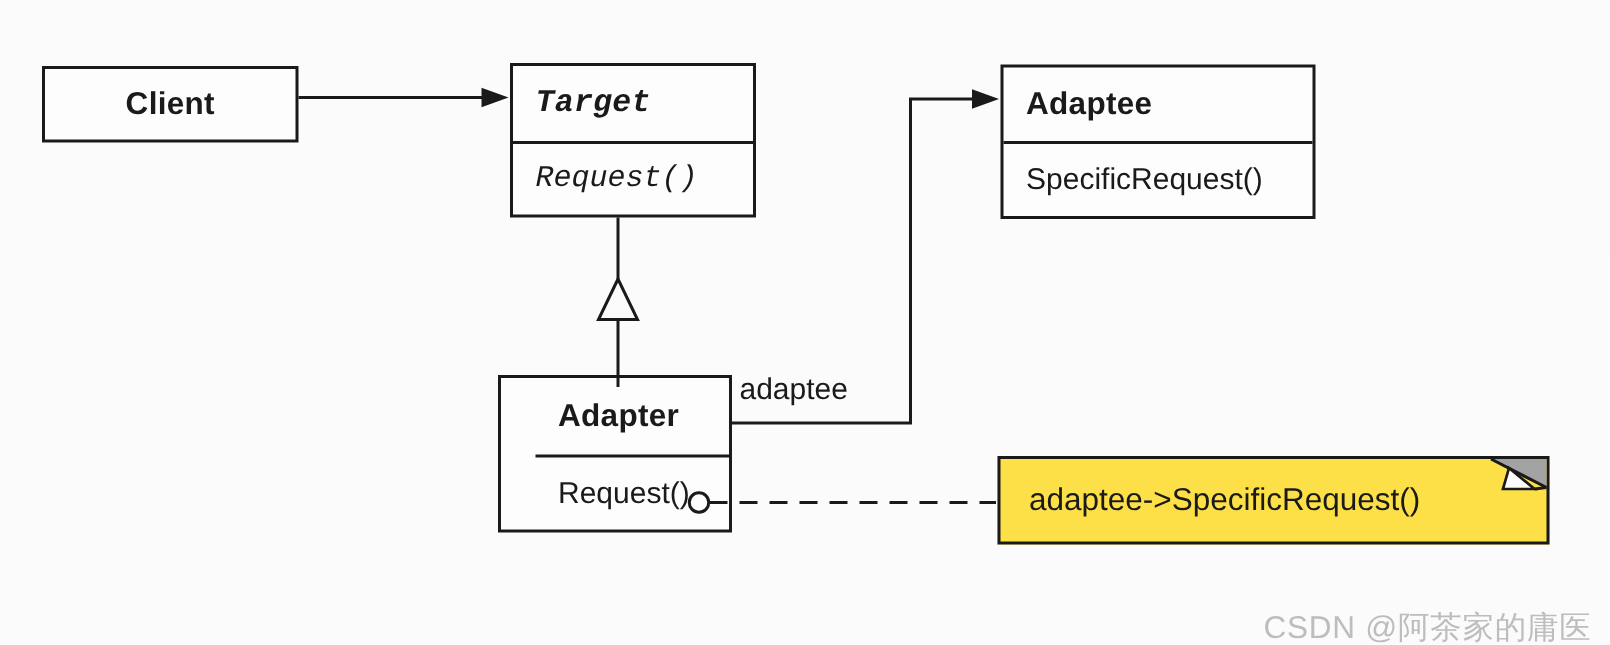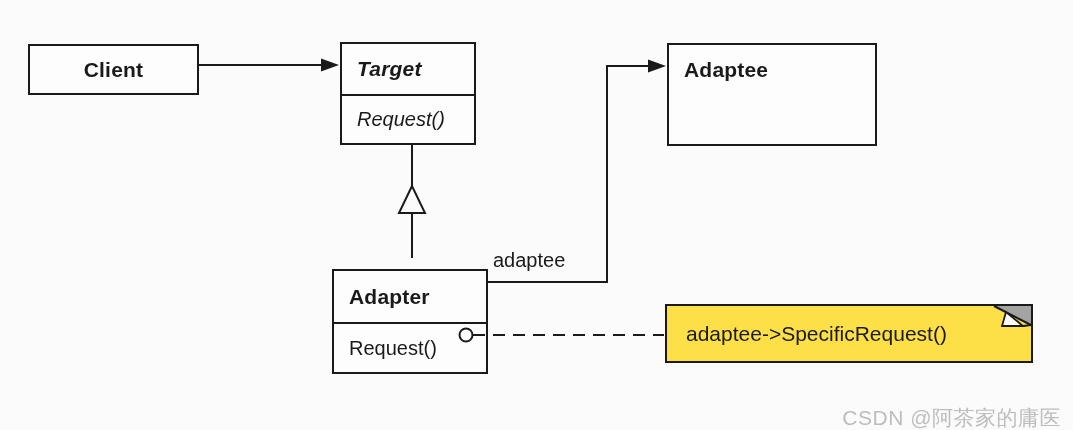--- a/index.html
+++ b/index.html
@@ -40,25 +40,25 @@
     flex: 1;
     border-top: 2px solid #1a1a1a;
     display: flex;
     align-items: center;
     padding-left: 15px;
     font-size: 20px;
   }
   .italic { font-style: italic; }
 
   #client-box  { left: 28px;  top: 44px;  width: 171px; height: 51px; }
-  #target-box  { left: 340px; top: 42px;  width: 136px; height: 103px; }
+  #target-box  { left: 340px; top: 42px;  width: 164px; height: 103px; font-family: Liberation Mono, monospace; }
   #target-box .uml-name { height: 50px; }
   #adaptee-box { left: 667px; top: 43px;  width: 210px; height: 103px; }
   #adaptee-box .uml-name { height: 49px; }
-  #adapter-box { left: 332px; top: 269px; width: 156px; height: 105px; }
+  #adapter-box { left: 332px; top: 250px; width: 156px; height: 105px; padding-left: 23px; }
   #adapter-box .uml-name { height: 51px; }
 
   #note-box {
     position: absolute;
     left: 665px; top: 304px;
     width: 368px; height: 59px;
     box-sizing: border-box;
     border: 2px solid #1a1a1a;
     background: #fde047;
     display: flex;
@@ -93,20 +93,21 @@
     <div class="uml-name centered" style="height:100%">Client</div>
   </div>
 
   <div class="uml-class" id="target-box">
     <div class="uml-name italic">Target</div>
     <div class="uml-methods italic">Request()</div>
   </div>
 
   <div class="uml-class" id="adaptee-box">
     <div class="uml-name">Adaptee</div>
+    <div class="uml-methods">SpecificRequest()</div>
   </div>
 
   <div class="uml-class" id="adapter-box">
     <div class="uml-name">Adapter</div>
     <div class="uml-methods">Request()</div>
   </div>
 
   <div id="note-box">
     <span>adaptee-&gt;SpecificRequest()</span>
   </div>

